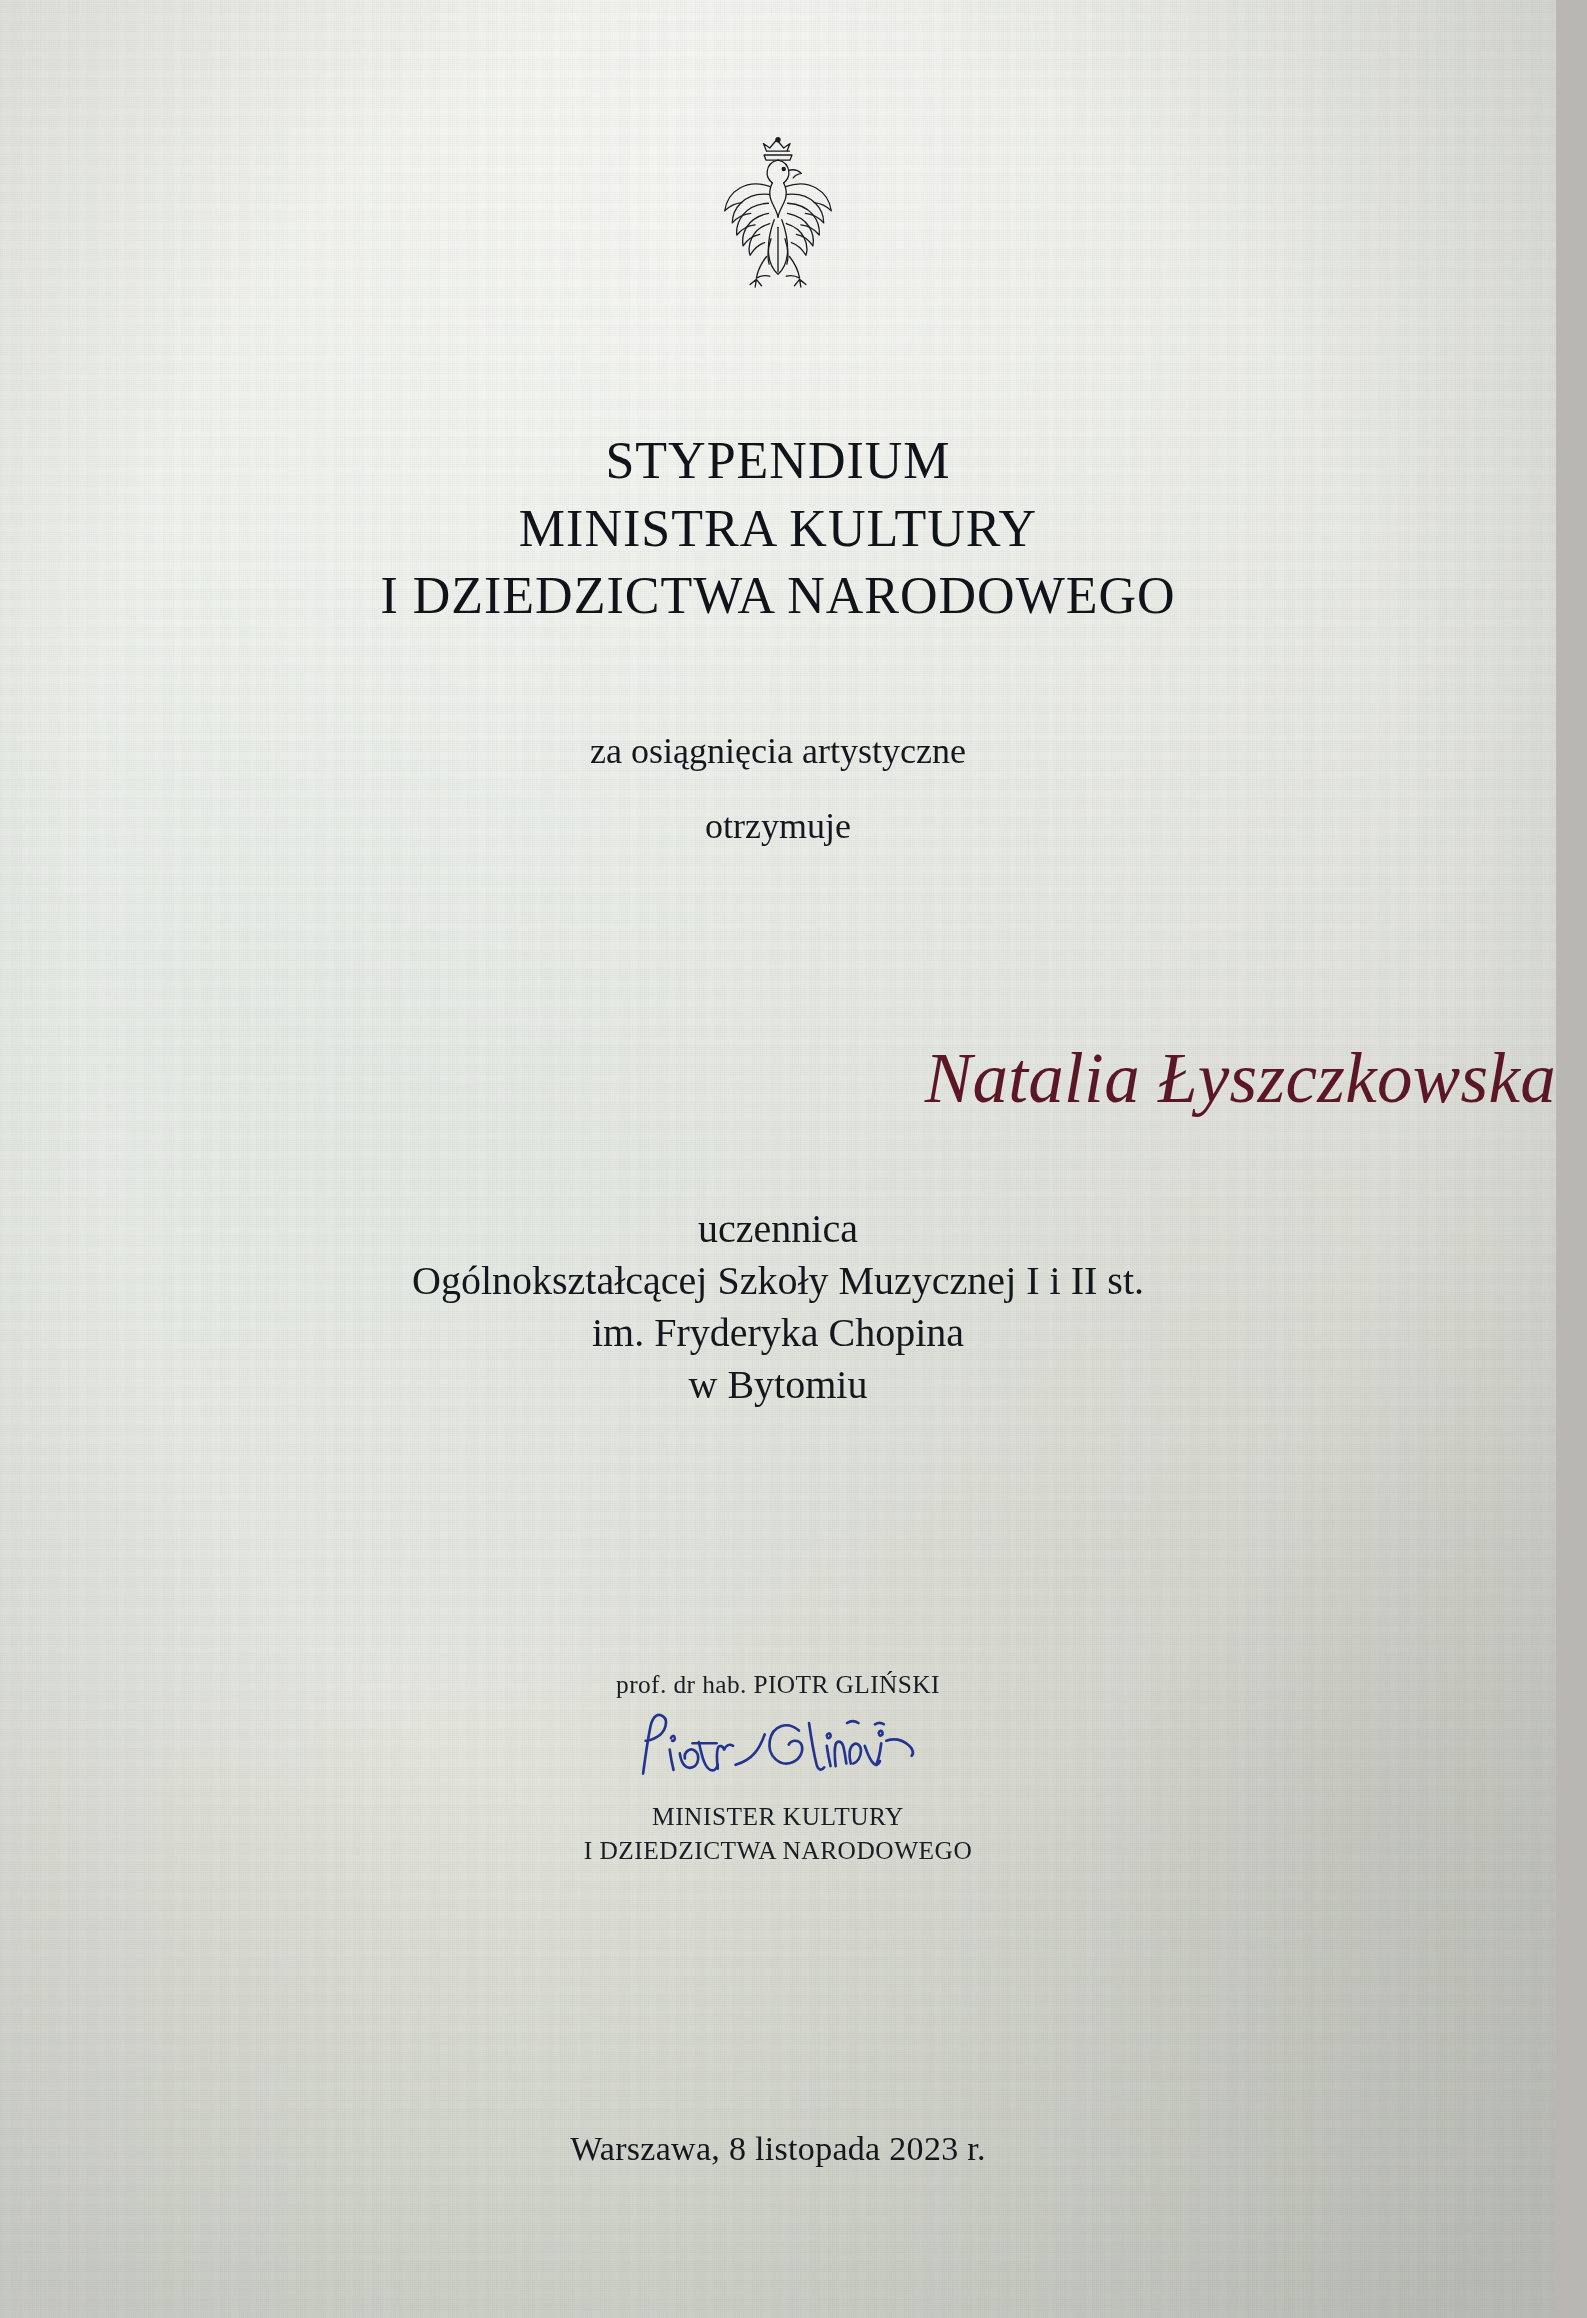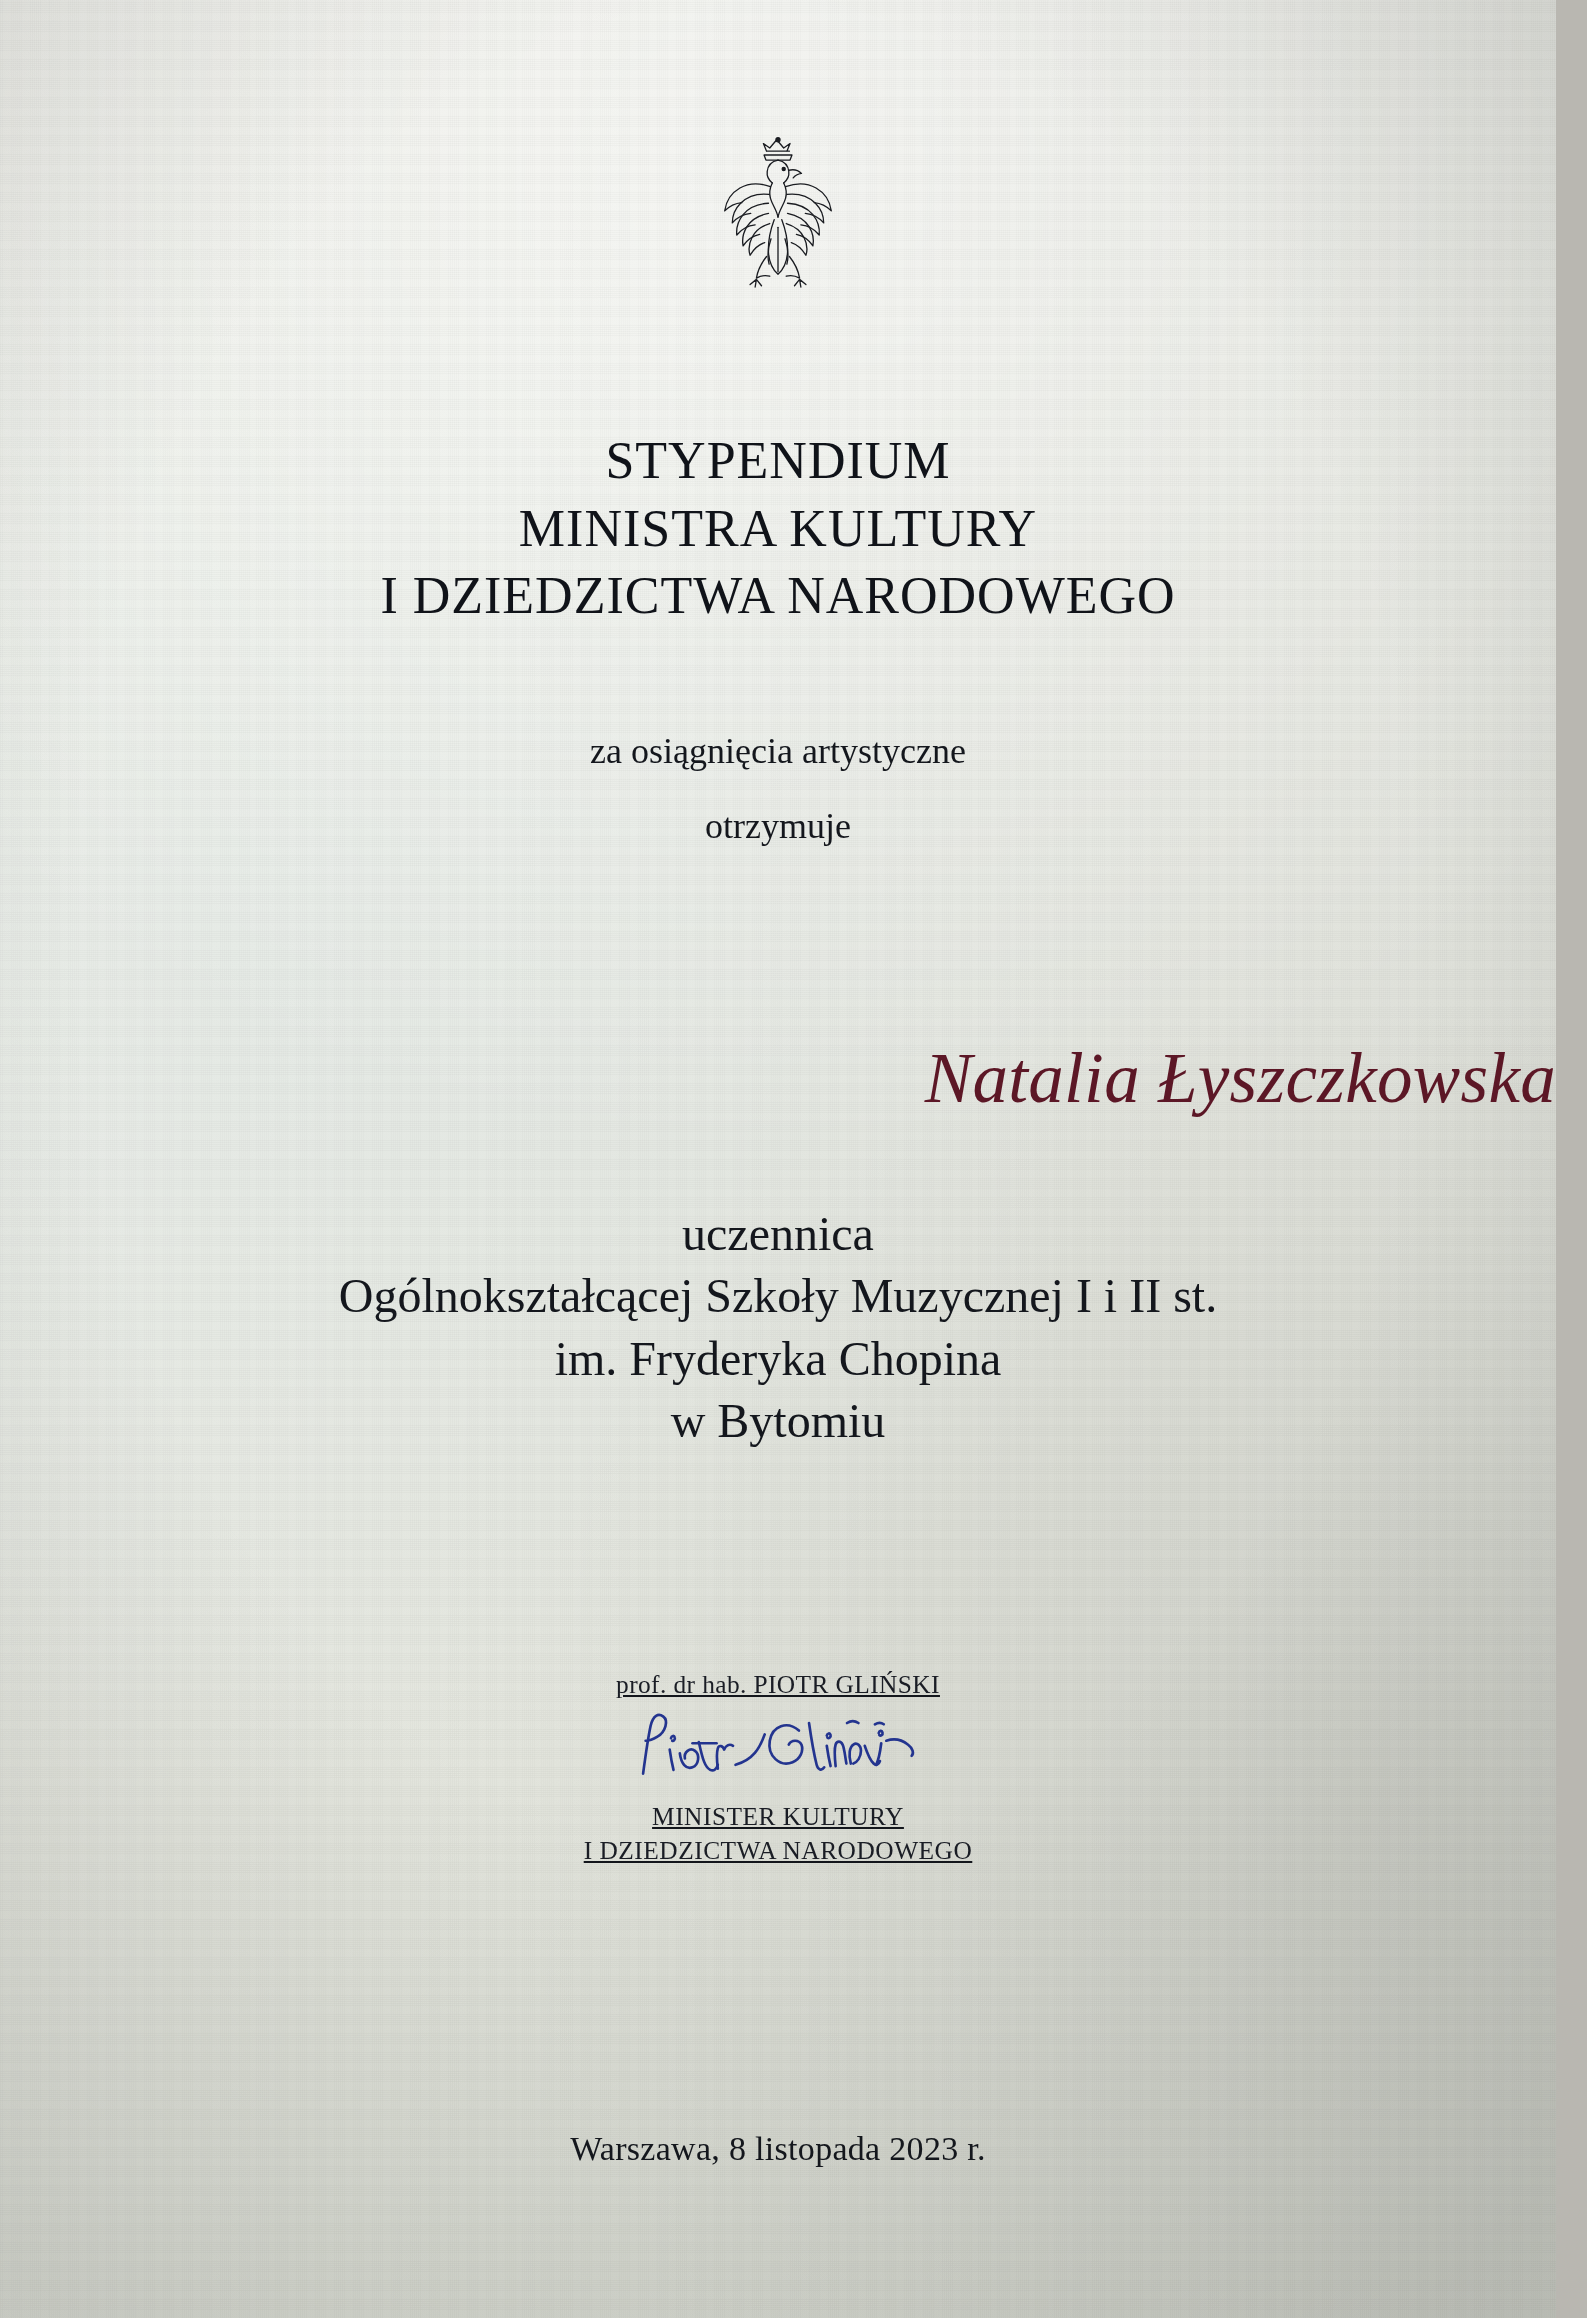--- a/index.html
+++ b/index.html
@@ -112,32 +112,31 @@
     text-align: right;
   }
 
   .school-block {
     position: absolute;
     top: 1203px;
     left: 0;
     right: 0;
   }
   .school-line {
-    font-size: 48px;
+    font-size: 40px;
     line-height: 1.30;
     color: #14171d;
   }
 
   
   .signature-block {
     position: absolute;
     top: 1670px;
     left: 0;
     right: 0;
-    text-decoration: underline;
   }
   .signer-name {
     font-size: 25.4px;
     letter-spacing: 0.4px;
     color: #1a1d25;
   }
   .signature-mark {
     height: 95px;
     margin-top: 5.1px;
     position: relative;

